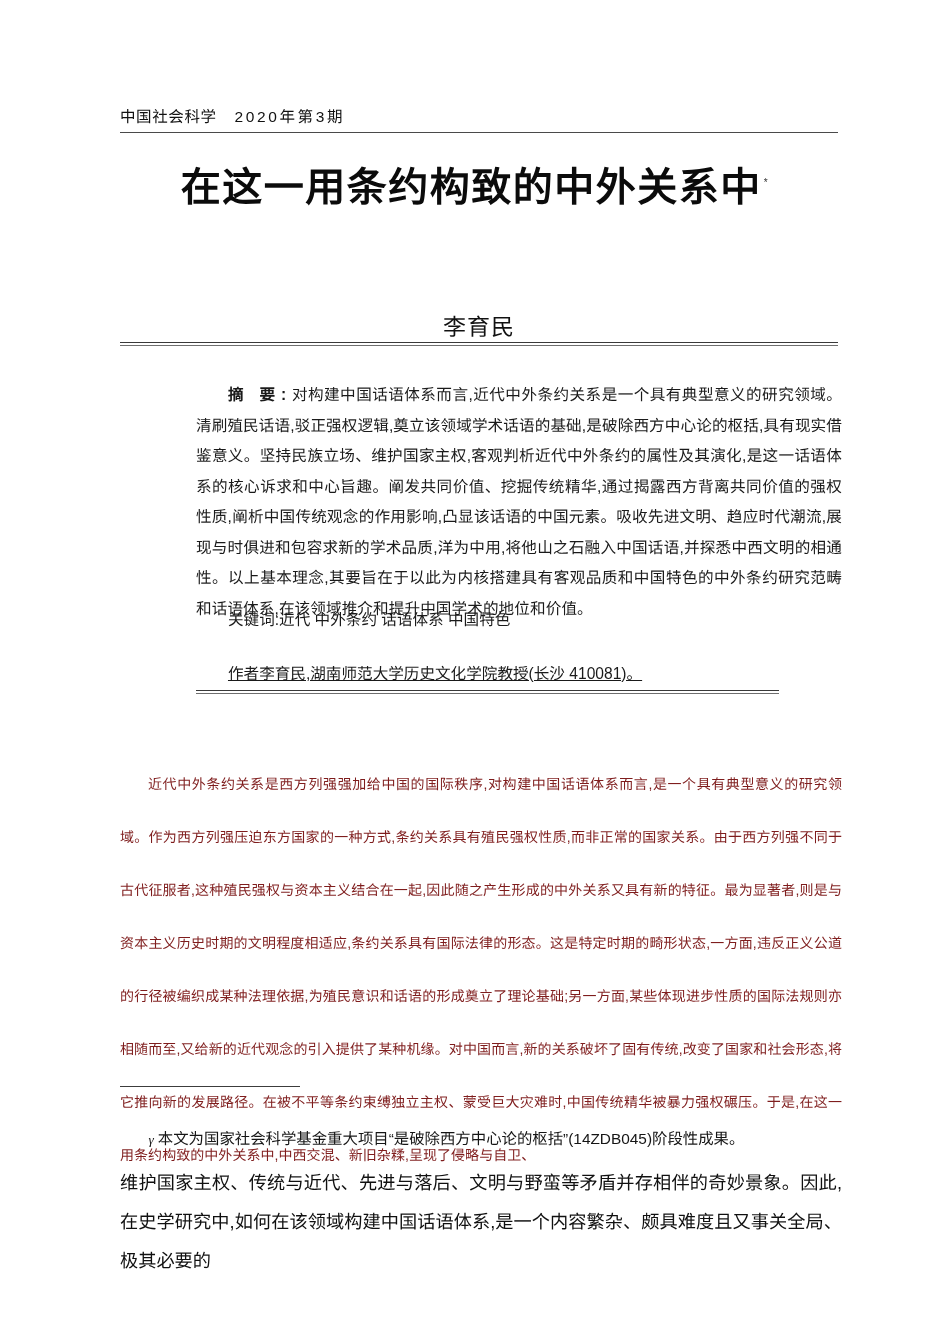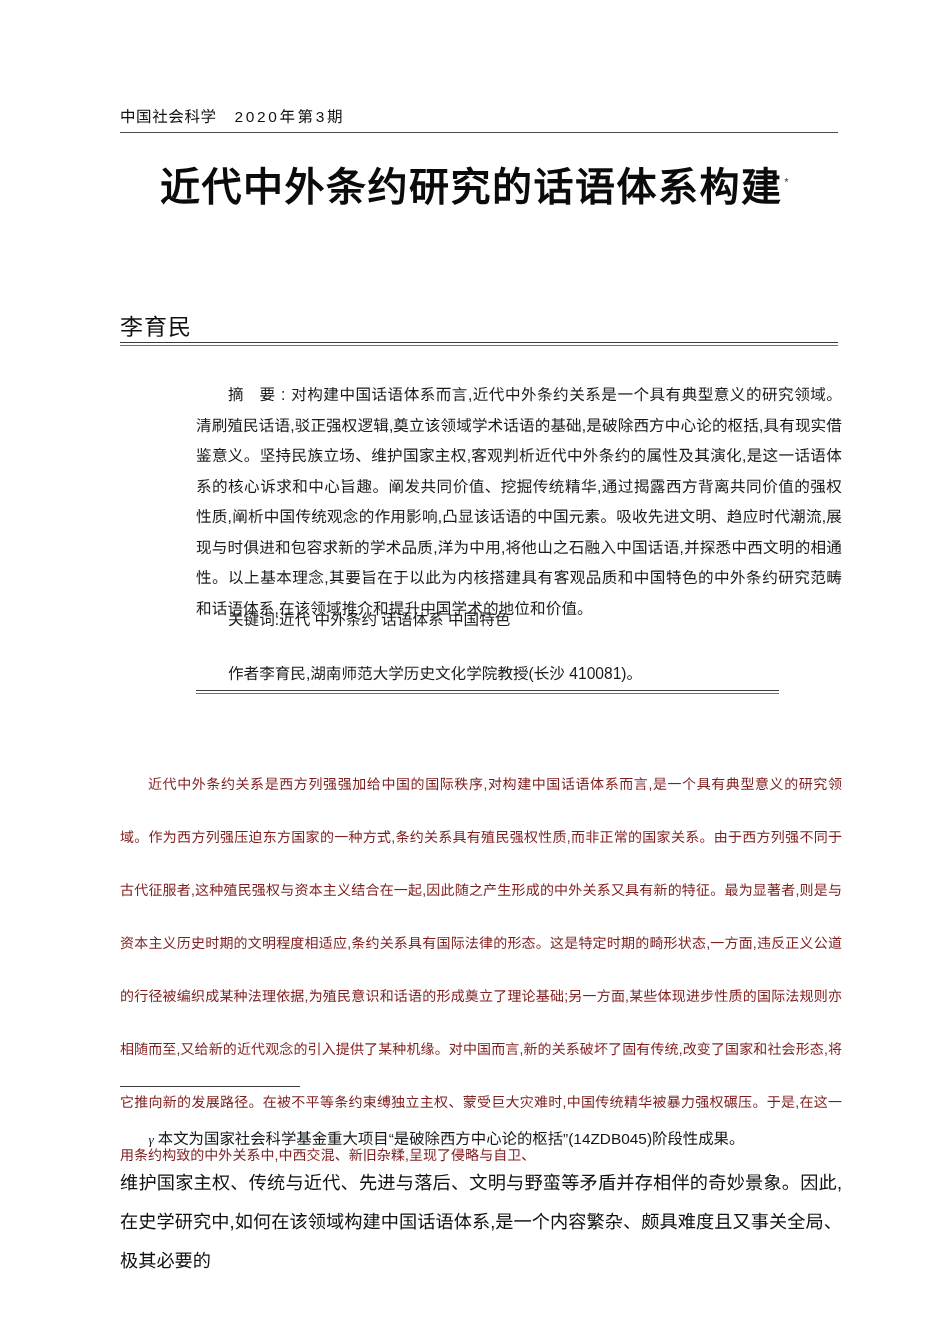--- a/index.html
+++ b/index.html
@@ -73,21 +73,21 @@
     margin-left: 2px;
     color: #333;
   }
 
   
   .author-line {
     position: absolute;
     left: 120px;
     top: 308px;
     width: 718px;
-    text-align: left;
+    text-align: center;
     font-size: 23px;
     letter-spacing: 1px;
     color: #111;
   }
   .author-rule {
     position: absolute;
     left: 120px;
     top: 342px;
     width: 718px;
     height: 4px;
@@ -107,20 +107,21 @@
     text-align: justify;
     text-justify: inter-ideograph;
     color: #1a1a1a;
     letter-spacing: 0.1px;
   }
   .abstract .lead {
     margin-left: 2.05em;
   }
   .abstract .lead-label {
     letter-spacing: 0.35em;
+    font-weight: bold;
   }
 
   .keywords {
     position: absolute;
     left: 196px;
     top: 606px;
     width: 646px;
     font-size: 15.6px;
     line-height: 28px;
     color: #1a1a1a;
@@ -135,20 +136,21 @@
     position: absolute;
     left: 196px;
     top: 660px;
     width: 646px;
     font-size: 15.6px;
     line-height: 28px;
     color: #1a1a1a;
   }
   .author-note .note-indent {
     margin-left: 2.05em;
+    text-decoration: underline;
   }
   .note-rule {
     position: absolute;
     left: 196px;
     top: 690px;
     width: 583px;
     height: 4px;
     border-top: 1.6px solid #3a3a3a;
     border-bottom: 1.1px solid #6f6f6f;
     box-sizing: border-box;
@@ -220,21 +222,21 @@
 <body>
 
 <div class="page">
 
   <div class="running-head">
     <span>中国社会科学</span><span class="issue">2020年第3期</span>
   </div>
   <div class="head-rule"></div>
 
   <div class="title-block">
-    <h1 class="doc-title"><span>近代中外条约研究的话语体系构建</span><span class="title-fn">*</span></h1>
+    <h1 class="doc-title"><span>在这一用条约构致的中外关系中</span><span class="title-fn">*</span></h1>
   </div>
 
   <div class="author-line">李育民</div>
   <div class="author-rule"></div>
 
   <div class="abstract">
     <span class="lead"><span class="lead-label">摘 要:</span></span><span>对构建中国话语体系而言,近代中外条约关系是一个具有典型意义的研究领域。清刷殖民话语,驳正强权逻辑,奠立该领域学术话语的基础,是破除西方中心论的枢括,具有现实借鉴意义。坚持民族立场、维护国家主权,客观判析近代中外条约的属性及其演化,是这一话语体系的核心诉求和中心旨趣。阐发共同价值、挖掘传统精华,通过揭露西方背离共同价值的强权性质,阐析中国传统观念的作用影响,凸显该话语的中国元素。吸收先进文明、趋应时代潮流,展现与时俱进和包容求新的学术品质,洋为中用,将他山之石融入中国话语,并探悉中西文明的相通性。以上基本理念,其要旨在于以此为内核搭建具有客观品质和中国特色的中外条约研究范畴和话语体系,在该领域推介和提升中国学术的地位和价值。</span>
   </div>
 
   <div class="keywords">

